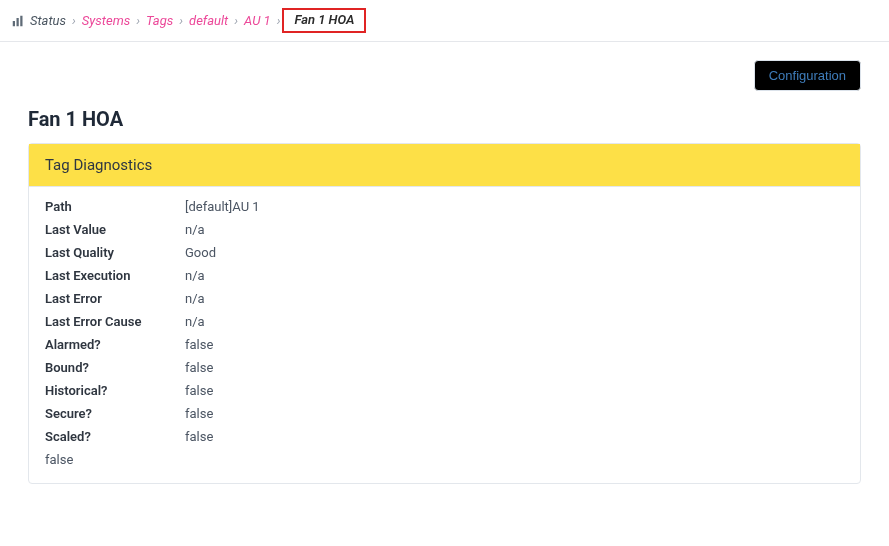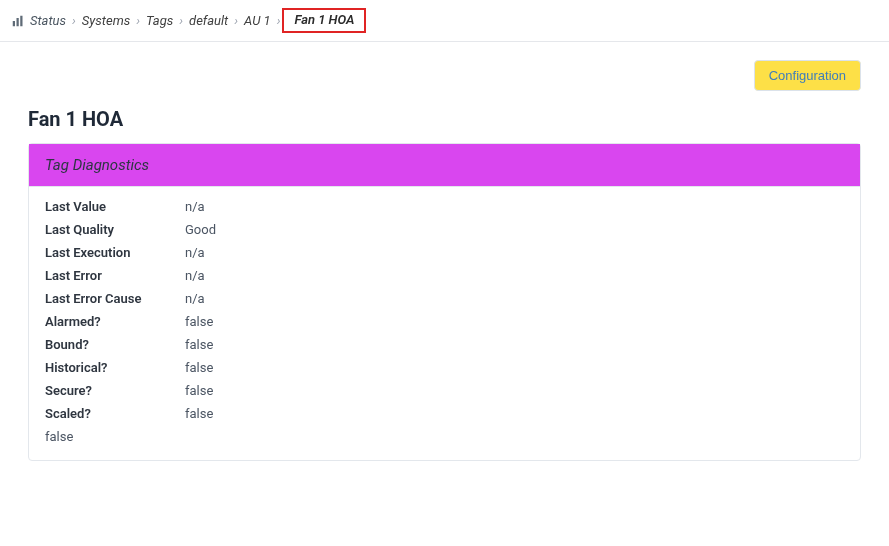--- a/index.html
+++ b/index.html
@@ -14,21 +14,21 @@
     display: flex;
     align-items: center;
     gap: 6px;
     padding: 8px 12px;
     border-bottom: 1px solid #e5e7eb;
     font-size: 13px;
     color: #4a5560;
     font-style: italic;
   }
   .breadcrumb .crumb {
-    color: #404040;
+    color: #ec4899;
     cursor: pointer;
     white-space: nowrap;
   }
   .breadcrumb .crumb.active {
     color: #2b2b2b;
     font-weight: 600;
     cursor: default;
   }
   .breadcrumb .sep {
     color: #9ca3af;
@@ -46,44 +46,43 @@
   .content {
     padding: 18px 28px 10px 28px;
   }
   .top-actions {
     display: flex;
     justify-content: flex-end;
     margin-bottom: 16px;
   }
   .btn-outline {
     border: 1px solid #dbe2ea;
-    background: #fde047;
+    background: #000000;
     color: #3f7dbb;
     padding: 7px 14px;
     font-size: 13px;
     border-radius: 4px;
     cursor: pointer;
   }
   h1.page-title {
     font-size: 20px;
     font-weight: 700;
     color: #1f2937;
     margin-bottom: 12px;
   }
   .panel {
     border: 1px solid #e3e7ec;
     border-radius: 4px;
   }
   .panel-header {
-    background: #d946ef;
+    background: #fde047;
     border-bottom: 1px solid #e3e7ec;
     padding: 12px 16px;
     font-size: 15px;
     color: #2d3642;
-    font-style: italic;
   }
   .panel-body {
     padding: 8px 0 12px 0;
   }
   .row {
     display: flex;
     padding: 4px 16px;
     font-size: 13px;
   }
   .row .label {
@@ -126,20 +125,24 @@
   <div class="top-actions">
     <button class="btn-outline">Configuration</button>
   </div>
 
   <h1 class="page-title">Fan 1 HOA</h1>
 
   <div class="panel">
     <div class="panel-header">Tag Diagnostics</div>
     <div class="panel-body">
       <div class="row">
+        <div class="label">Path</div>
+        <div class="value">[default]AU 1</div>
+      </div>
+      <div class="row">
         <div class="label">Last Value</div>
         <div class="value">n/a</div>
       </div>
       <div class="row">
         <div class="label">Last Quality</div>
         <div class="value">Good</div>
       </div>
       <div class="row">
         <div class="label">Last Execution</div>
         <div class="value">n/a</div>

